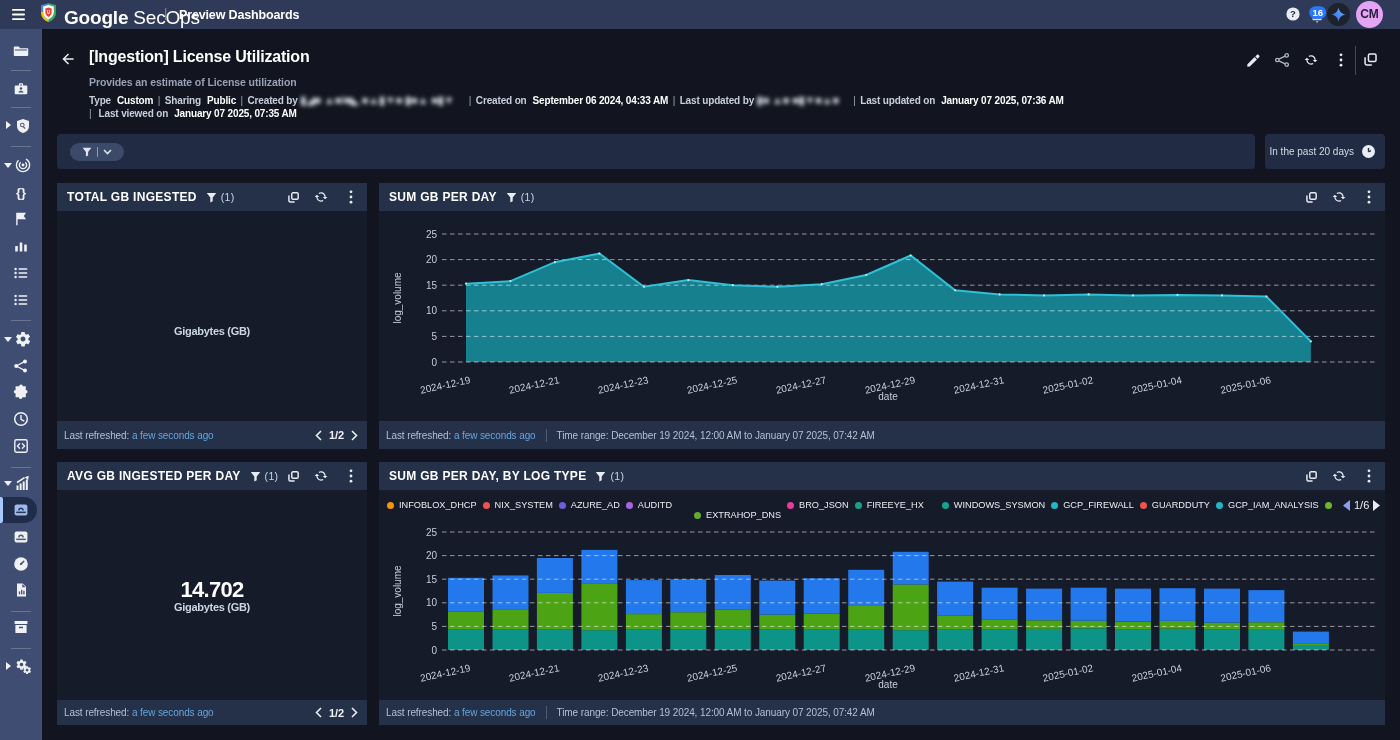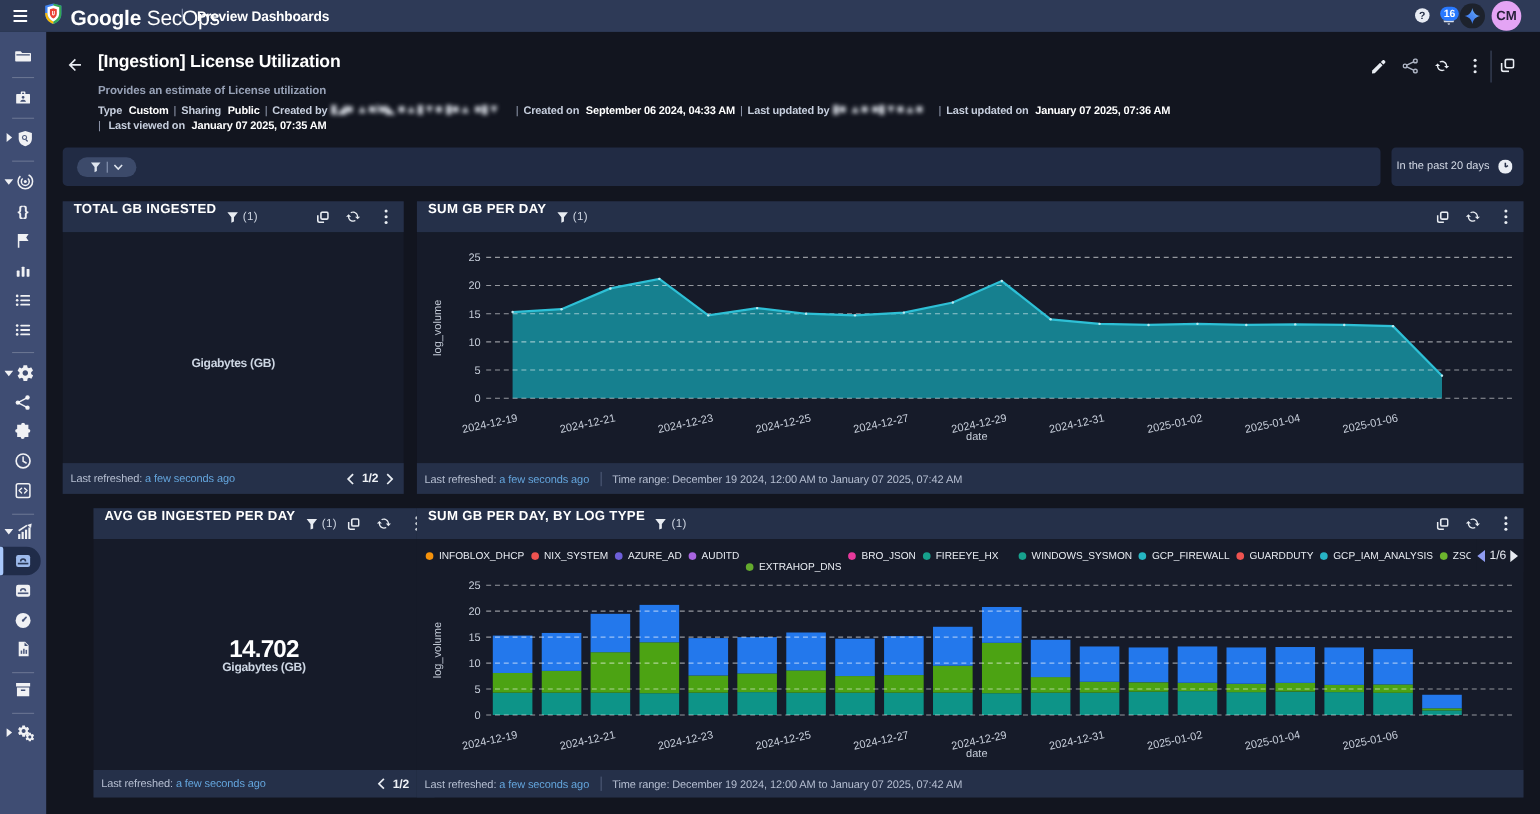--- a/index.html
+++ b/index.html
@@ -25,21 +25,21 @@
   .meta .g { display:inline-block; width:6px; }
   .blur1 { filter:blur(2.1px); color:#d4d8e0; display:inline-block; overflow:hidden; vertical-align:-2px; height:12px; }
 
   
   #fbar { position:absolute; left:57px; top:134px; width:1198px; height:35px; background:#212b44; border-radius:4px; }
   #fpill { position:absolute; left:13px; top:9px; width:54px; height:18px; background:#3c4a6a; border-radius:9px; display:flex; align-items:center; justify-content:center; gap:5px; }
   #tbox { position:absolute; left:1265px; top:134px; width:120px; height:35px; background:#212b44; border-radius:4px; color:#d4dae6; font-size:10px; display:flex; align-items:center; justify-content:flex-end; gap:8px; padding-right:10px; white-space:nowrap; }
 
   
   .card { position:absolute; background:#161b29; }
-  .chead { position:absolute; left:0; top:0; right:0; height:28px; background:#253049; display:flex; padding:0 10px; color:#fff; font-size:12px; font-weight:bold; letter-spacing:.3px; }
+  .chead { position:absolute; left:0; top:0; right:0; height:28px; background:#253049; display:flex; align-items:center; padding:0 10px; color:#fff; font-size:12px; font-weight:bold; letter-spacing:.3px; }
   .cfoot { position:absolute; left:0; right:0; bottom:0; background:#253049; display:flex; align-items:center; padding:0 7px; color:#b6bfd2; font-size:10px; letter-spacing:-.1px; }
   .cfoot a { color:#64a5dd; text-decoration:none; }
   .hicons { margin-left:auto; display:flex; align-items:center; padding-right:4px; }
   .fcnt { display:flex; align-items:center; gap:4px; margin-left:9px; color:#cfd6e2; font-size:10.5px; font-weight:normal; }
   .bignum { position:absolute; left:0; right:0; text-align:center; color:#fff; }
   .fpag { margin-left:auto; color:#eef1f6; font-size:11px; font-weight:bold; display:flex; align-items:center; gap:4px; padding-right:2px; }
 </style>
 </head>
 <body>
 <div id="topbar">
@@ -450,21 +450,21 @@
 <text x="803.5" y="172" font-size="10" fill="#c6cdd9" text-anchor="end" font-family="Liberation Sans" transform="rotate(-12 803.5 172)">2025-01-04</text>
 <text x="892.4" y="172" font-size="10" fill="#c6cdd9" text-anchor="end" font-family="Liberation Sans" transform="rotate(-12 892.4 172)">2025-01-06</text>
 <text x="509" y="189" font-size="10" fill="#c6cdd9" text-anchor="middle" font-family="Liberation Sans">date</text>
 <text x="22" y="87" font-size="10" fill="#c6cdd9" text-anchor="middle" font-family="Liberation Sans" transform="rotate(-90 22 87)">log_volume</text>
 </svg>
   <div class="cfoot" style="height:28px;">
       <span>Last refreshed:&nbsp;<a>a few seconds ago</a><span style="display:inline-block;width:1px;height:13px;background:#4d5a78;margin:0 10px;vertical-align:-3px;"></span>Time range: December 19 2024, 12:00 AM to January 07 2025, 07:42 AM</span>
     </div>
 </div>
 
-<div class="card" id="cardA2" style="left:57px; top:462px; width:310px; height:263px;margin-left:28px;">
+<div class="card" id="cardA2" style="left:57px; top:462px; width:310px; height:263px;">
   <div class="chead">AVG GB INGESTED PER DAY<span class="fcnt">
         <svg width="11" height="11" viewBox="0 0 12 12">
           <path d="M.8 1 H11.2 L7.3 5.9 V10.2 L4.7 11.4 V5.9 Z" fill="#e8ecf2"></path>
         </svg>
         <span>(1)</span>
       </span><span class="hicons">
         <svg width="11" height="11" viewBox="0 0 12 12">
           <g stroke="#e8ecf2" stroke-width="1.6" fill="none">
             <rect x="4.1" y="0.9" width="7" height="7" rx="1.4"></rect>
             <path d="M1 3.9 V9.4 a1.6 1.6 0 0 0 1.6 1.6 H7.2"></path>
@@ -539,21 +539,21 @@
         <span style="color:#e8ecf2;font-size:9.2px;white-space:nowrap;">INFOBLOX_DHCP</span>
       </span>
 <span style="display:flex;align-items:center;margin-right:6px;flex:none;">
         <span style="width:7px;height:7px;border-radius:50%;background:#ee5350;margin-right:5px;flex:none;"></span>
         <span style="color:#e8ecf2;font-size:9.2px;white-space:nowrap;">NIX_SYSTEM</span>
       </span>
 <span style="display:flex;align-items:center;margin-right:6px;flex:none;">
         <span style="width:7px;height:7px;border-radius:50%;background:#6d5fd9;margin-right:5px;flex:none;"></span>
         <span style="color:#e8ecf2;font-size:9.2px;white-space:nowrap;">AZURE_AD</span>
       </span>
-<span style="display:flex;align-items:center;margin-right:6px;flex:none;text-align:center;">
+<span style="display:flex;align-items:center;margin-right:22px;flex:none;text-align:center;">
         <span style="width:7px;height:7px;border-radius:50%;background:#a864e0;margin-right:5px;flex:none;"></span>
         <span style="color:#e8ecf2;font-size:9.2px;white-space:nowrap;">AUDITD</span>
       </span>
 <span style="display:flex;align-items:center;margin-right:6px;flex:none;margin-top:20px;">
         <span style="width:7px;height:7px;border-radius:50%;background:#64aa2e;margin-right:5px;flex:none;"></span>
         <span style="color:#e8ecf2;font-size:9.2px;white-space:nowrap;">EXTRAHOP_DNS</span>
       </span>
 <span style="display:flex;align-items:center;margin-right:6px;flex:none;">
         <span style="width:7px;height:7px;border-radius:50%;background:#e8399c;margin-right:5px;flex:none;"></span>
         <span style="color:#e8ecf2;font-size:9.2px;white-space:nowrap;">BRO_JSON</span>

